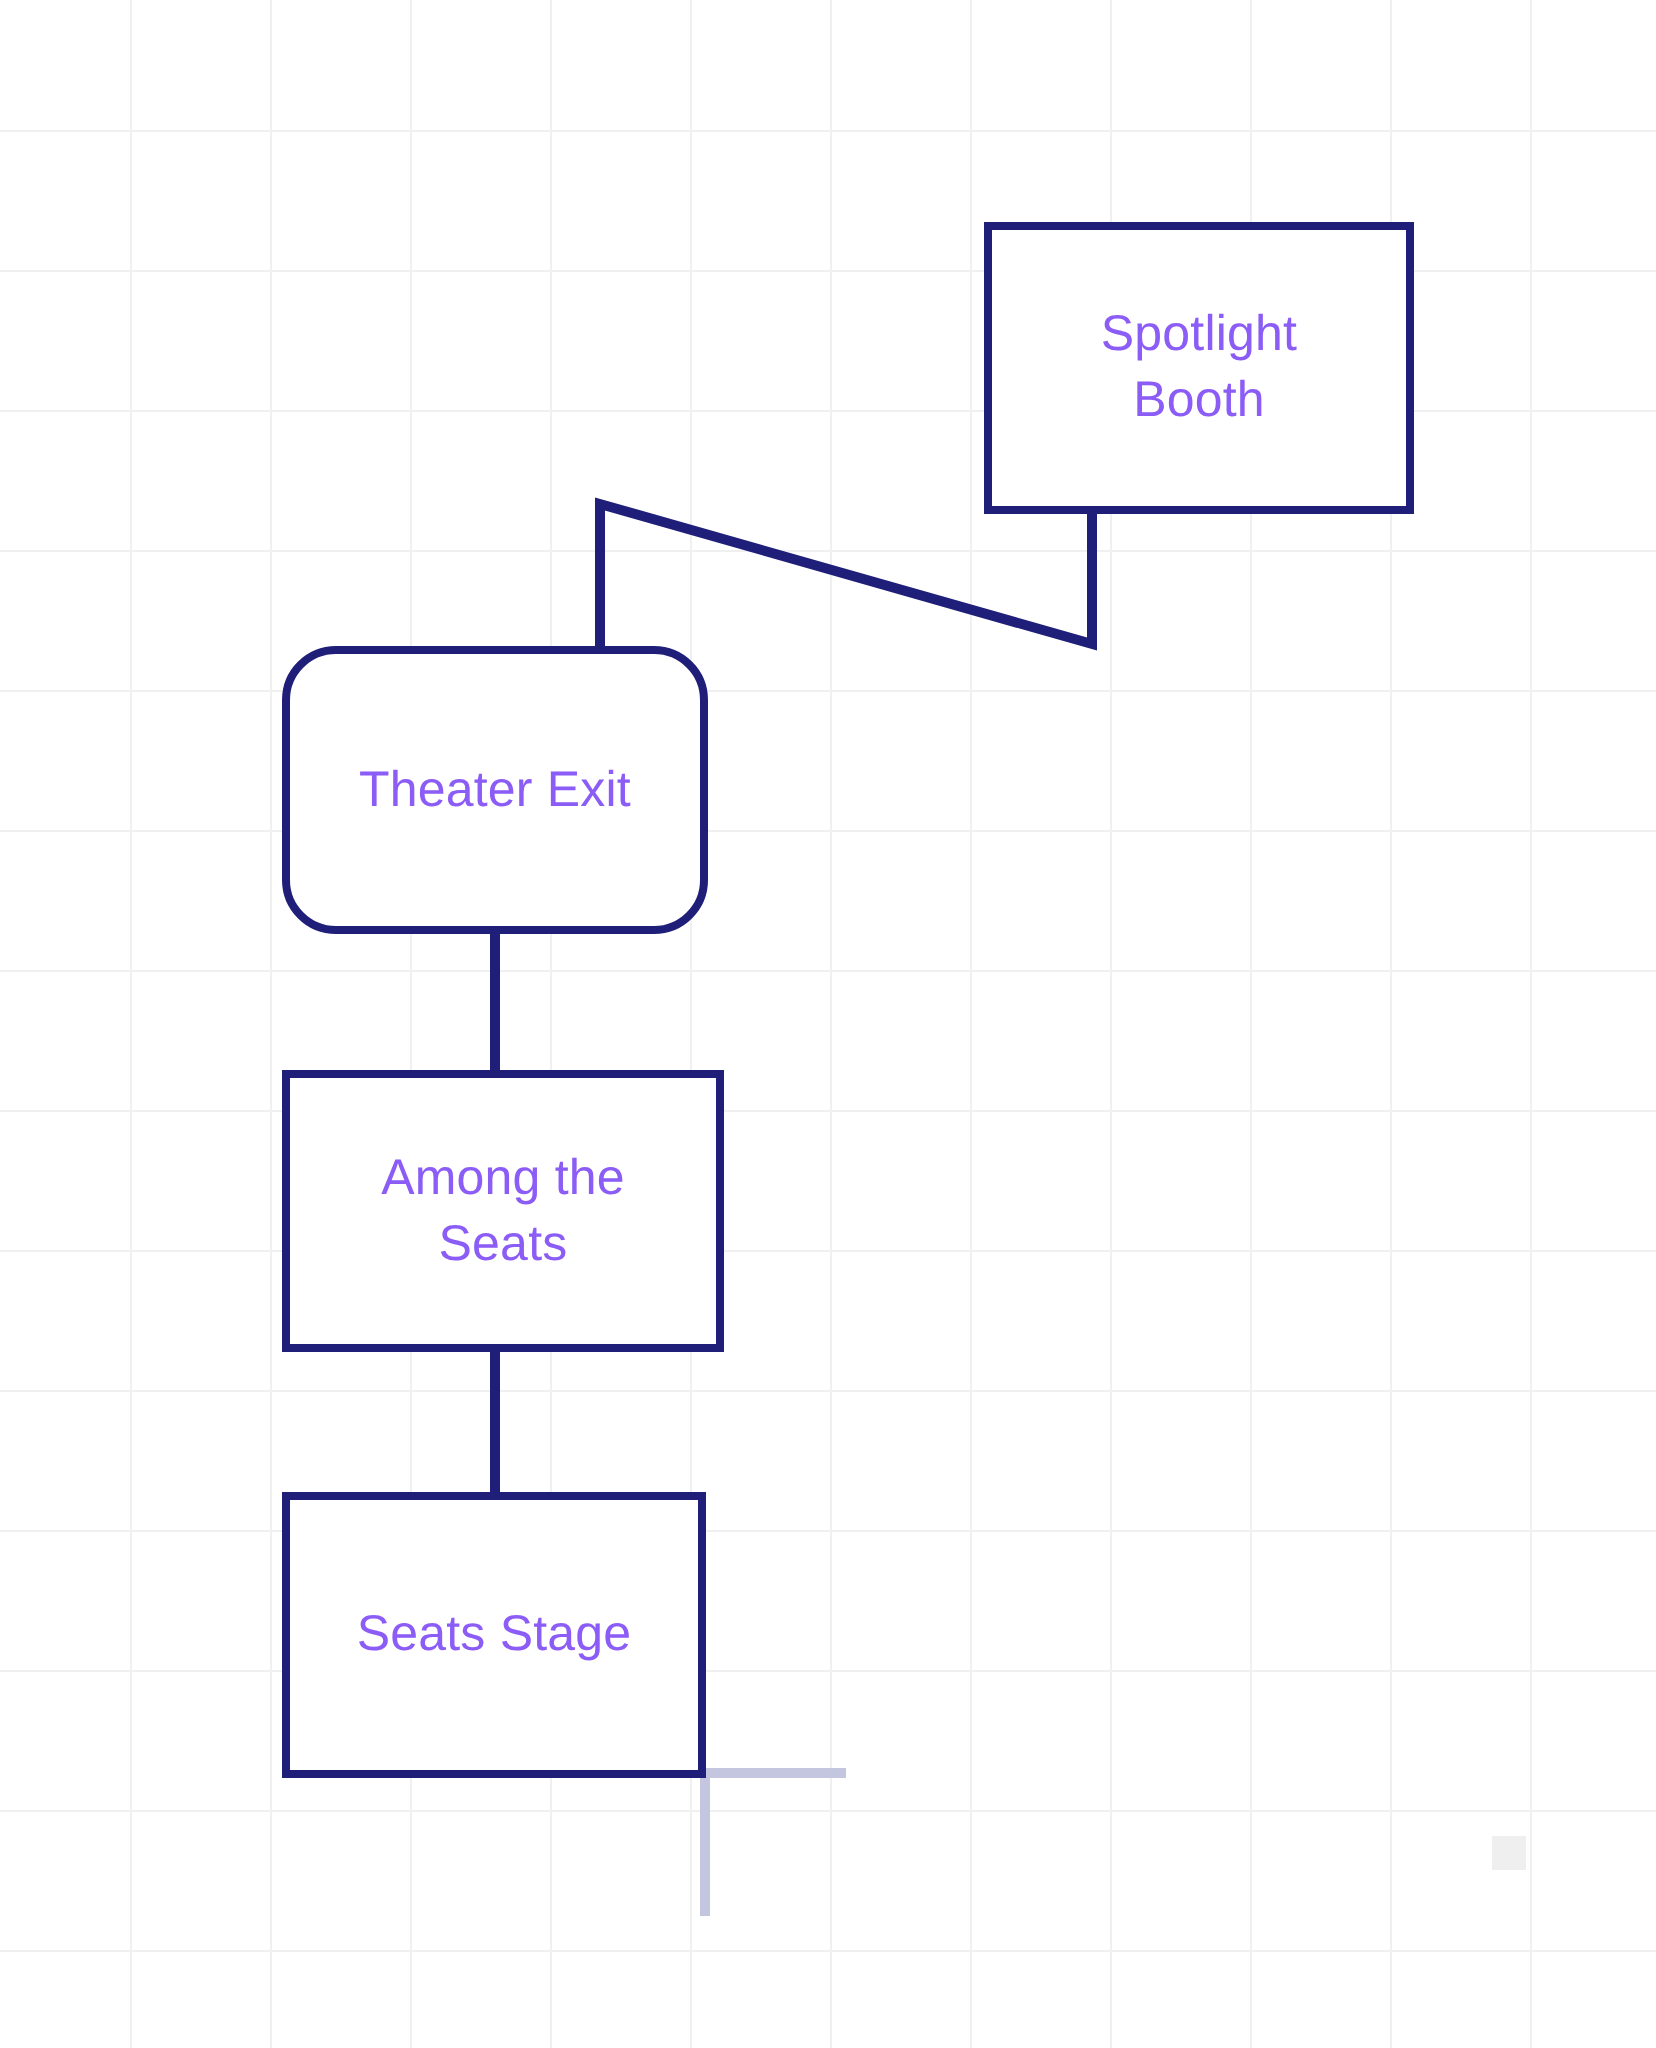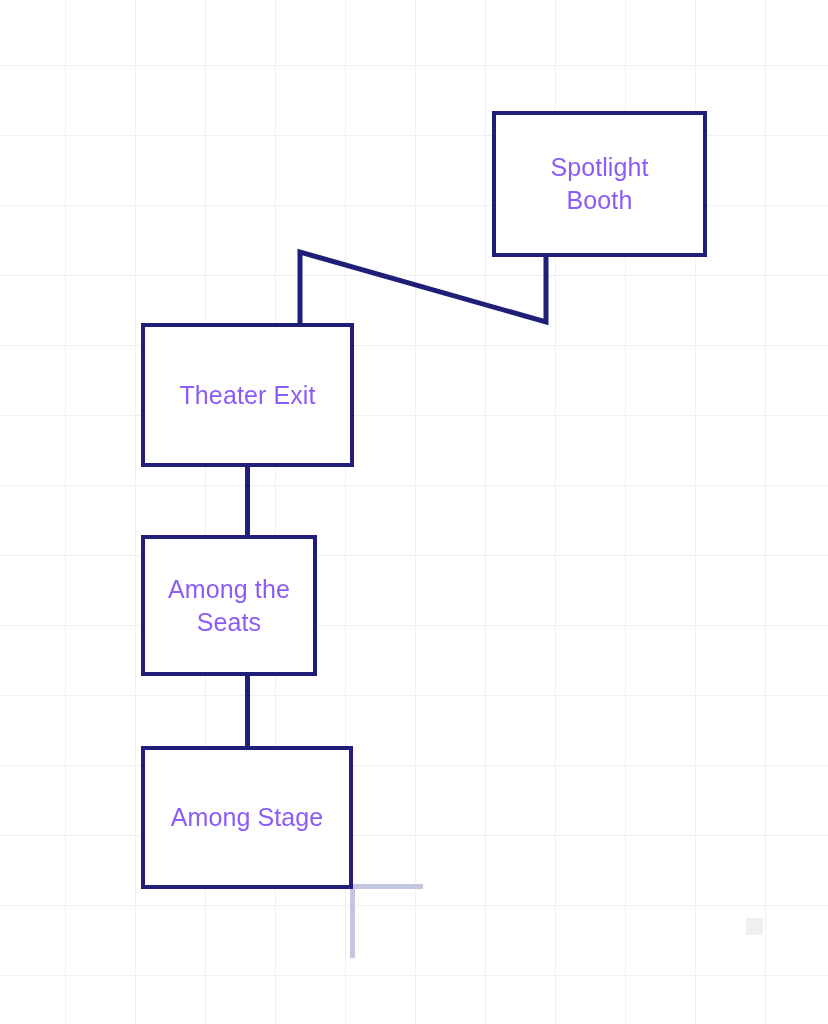--- a/index.html
+++ b/index.html
@@ -97,28 +97,28 @@
 
   <svg id="edge-svg">
     <polyline points="546,255 546,322 300,252 300,324" fill="none" stroke="#1f1f7a" stroke-width="5" stroke-linejoin="miter" stroke-linecap="square"></polyline>
   </svg>
 
   <div class="node" style="left:492px; top:111px; width:215px; height:146px;">
     <span class="node-label">Spotlight
 Booth</span>
   </div>
 
-  <div class="node" style="left:141px; top:323px; width:213px; height:144px;">
+  <div class="node" style="left:141px; top:323px; width:213px; height:144px;border-radius:27px;">
     <span class="node-label">Theater Exit</span>
   </div>
 
-  <div class="node" style="left:141px; top:535px; width:176px; height:141px;">
+  <div class="node" style="left:141px; top:535px; width:221px; height:141px;">
     <span class="node-label">Among the
 Seats</span>
   </div>
 
   <div class="node" style="left:141px; top:746px; width:212px; height:143px;">
-    <span class="node-label">Among Stage</span>
+    <span class="node-label">Seats Stage</span>
   </div>
 
   <div class="resize-handle" style="left:746px; top:918px; width:17px; height:17px;"></div>
 
 </div>
 
 </body></html>

